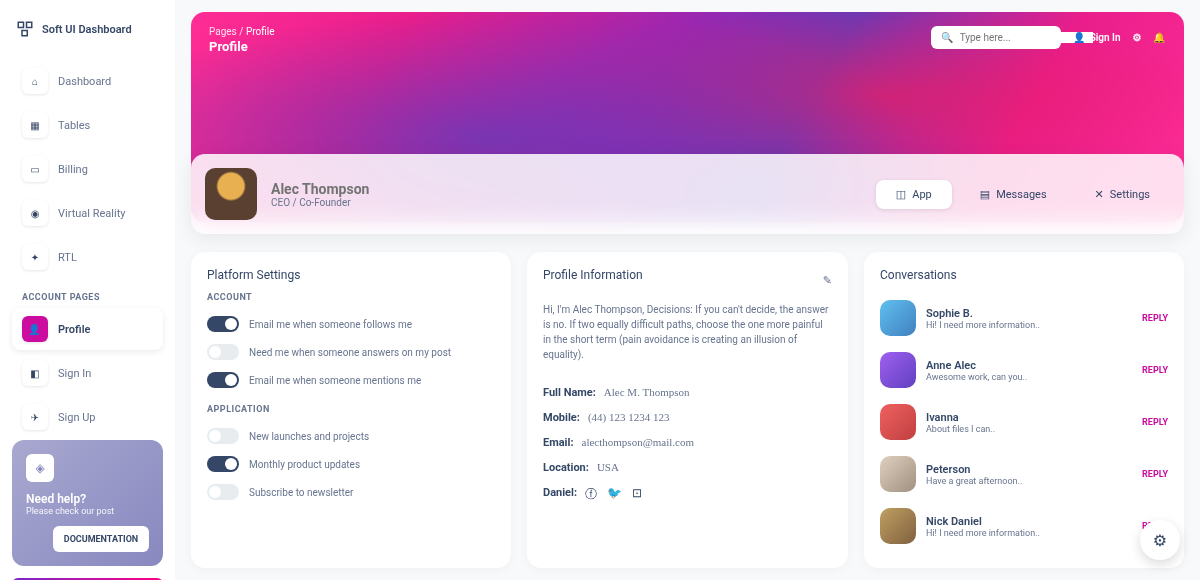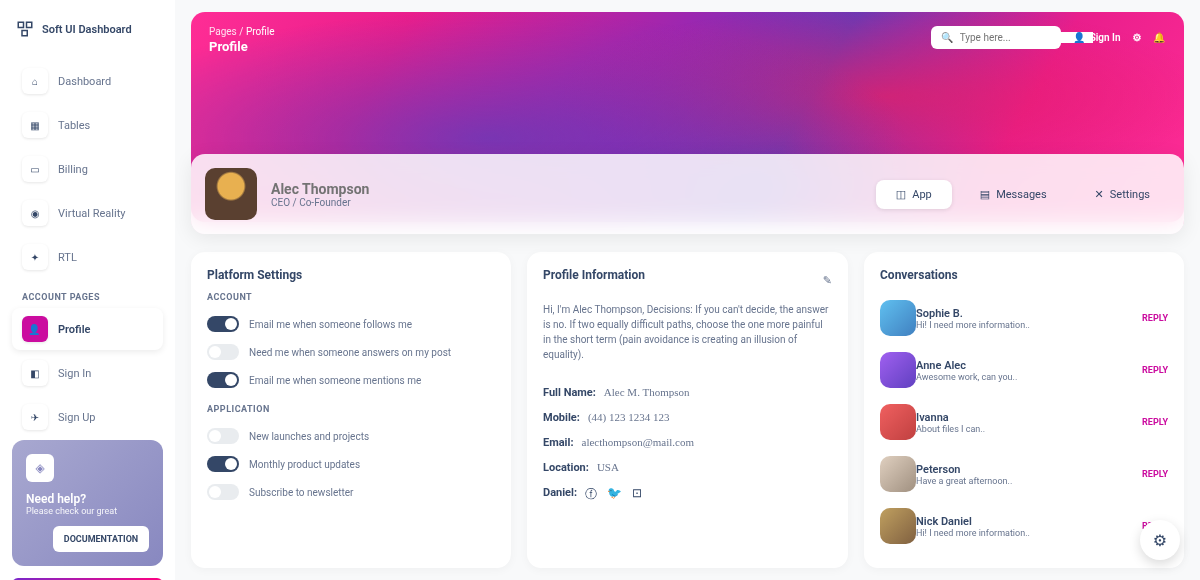--- a/index.html
+++ b/index.html
@@ -35,40 +35,40 @@
 .profile-card { background: rgba(255,255,255,0.85); backdrop-filter: blur(10px); border-radius: 14px; padding: 14px; margin-top: -68px; position: relative; z-index: 2; display: flex; align-items: center; gap: 14px; box-shadow: 0 4px 20px rgba(0,0,0,0.08); }
 .avatar { width: 52px; height: 52px; border-radius: 10px; background: linear-gradient(135deg, #f0c060, #d4a040); display: flex; align-items: center; justify-content: center; overflow: hidden; }
 .avatar-img { width: 100%; height: 100%; background: radial-gradient(circle at 50% 35%, #e8b050 30%, #5a4030 35%); }
 .profile-name { font-size: 14px; font-weight: 700; color: #737373; }
 .profile-role { font-size: 10px; color: #67748e; }
 .profile-tabs { margin-left: auto; display: flex; gap: 8px; }
 .tab { padding: 8px 20px; border-radius: 8px; font-size: 11px; color: #344767; display: flex; align-items: center; gap: 6px; cursor: pointer; }
 .tab.active { background: #fff; box-shadow: 0 1px 4px rgba(0,0,0,0.1); }
 .cards-row { display: flex; gap: 16px; margin-top: 18px; }
 .card { background: #fff; border-radius: 14px; padding: 16px; box-shadow: 0 2px 10px rgba(0,0,0,0.04); }
-.card-title { font-size: 12px; font-weight: 700; color: #344767; margin-bottom: 10px; }
+.card-title { font-size: 12px; font-weight: 400; color: #344767; margin-bottom: 10px; }
 .card-sub { font-size: 9px; font-weight: 700; color: #67748e; letter-spacing: 0.5px; margin: 10px 0 8px; }
 .settings-card { width: 320px; }
 .toggle-row { display: flex; align-items: center; gap: 10px; padding: 6px 0; }
 .toggle { width: 32px; height: 16px; border-radius: 10px; background: #e9ecef; position: relative; cursor: pointer; flex-shrink: 0; }
 .toggle.on { background: #344767; }
 .toggle::after { content: ''; position: absolute; width: 12px; height: 12px; border-radius: 50%; background: #fff; top: 2px; left: 2px; transition: 0.2s; }
 .toggle.on::after { left: 18px; }
 .toggle-label { font-size: 10px; color: #67748e; }
 .info-card { flex: 1; }
 .info-header { display: flex; justify-content: space-between; align-items: center; margin-bottom: 10px; }
 .edit-icon { color: #67748e; cursor: pointer; font-size: 11px; }
 .bio { font-size: 10px; color: #67748e; line-height: 1.5; margin-bottom: 18px; }
 .info-line { display: flex; gap: 8px; padding: 6px 0; font-size: 11px; }
 .info-key { font-weight: 700; color: #344767; }
 .info-val { color: #67748e; font-family: Liberation Serif, serif; }
 .social-icons { display: flex; gap: 10px; }
 .social-icons span { color: #344767; cursor: pointer; font-size: 12px; }
 .conv-card { width: 320px; }
-.conv-item { display: flex; align-items: center; gap: 0; padding: 8px 0; }
+.conv-item { display: flex; align-items: center; gap: 10px; padding: 8px 0; }
 .conv-avatar { width: 36px; height: 36px; border-radius: 10px; background: linear-gradient(135deg, #f0a060, #c07040); flex-shrink: 0; }
 .conv-avatar.c1 { background: linear-gradient(135deg, #60c0f0, #4080c0); }
 .conv-avatar.c2 { background: linear-gradient(135deg, #a060f0, #6040c0); }
 .conv-avatar.c3 { background: linear-gradient(135deg, #f06060, #c04040); }
 .conv-avatar.c4 { background: linear-gradient(135deg, #e0d0c0, #a09080); }
 .conv-avatar.c5 { background: linear-gradient(135deg, #c0a060, #806040); }
 .conv-info { flex: 1; }
 .conv-name { font-size: 11px; font-weight: 600; color: #344767; }
 .conv-msg { font-size: 9px; color: #67748e; }
 .reply-btn { font-size: 9px; font-weight: 700; color: #cb0c9f; cursor: pointer; }
@@ -119,21 +119,21 @@
       <span class="nav-label">Sign In</span>
     </div>
   <div class="nav-item">
       <div class="nav-icon">✈</div>
       <span class="nav-label">Sign Up</span>
     </div>
 
   <div class="help-card">
     <div class="help-icon">◈</div>
     <div class="help-title">Need help?</div>
-    <div class="help-sub">Please check our great</div>
+    <div class="help-sub">Please check our post</div>
     <div class="doc-btn">DOCUMENTATION</div>
   </div>
   <div class="upgrade-btn">UPGRADE TO PRO</div>
 </div>
 
 <div class="main">
   <div class="hero">
     <div class="breadcrumb">
       <span>Pages</span><span> / </span><span class="curr">Profile</span>
     </div>

